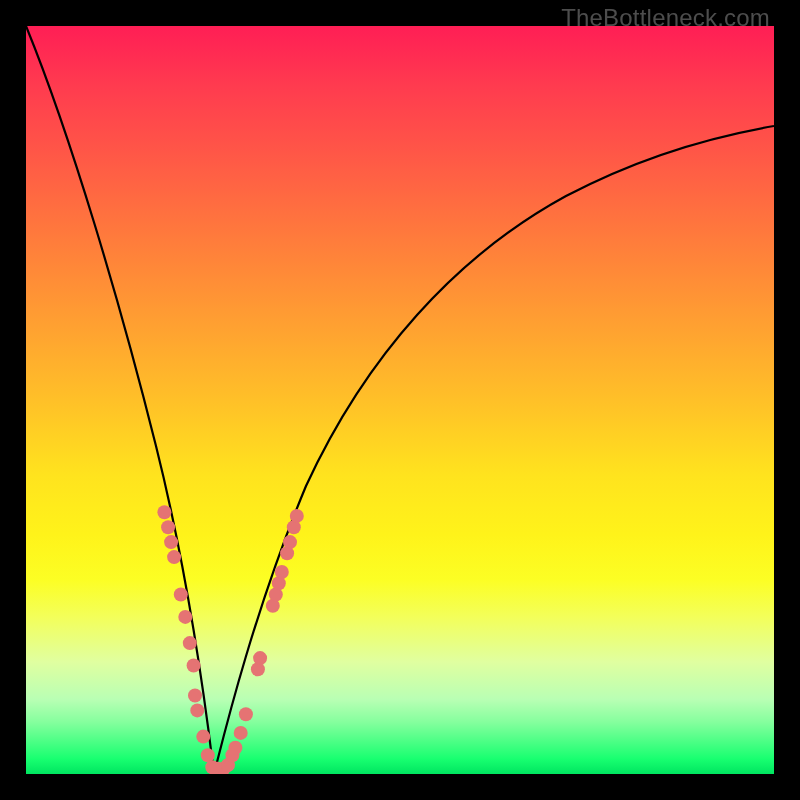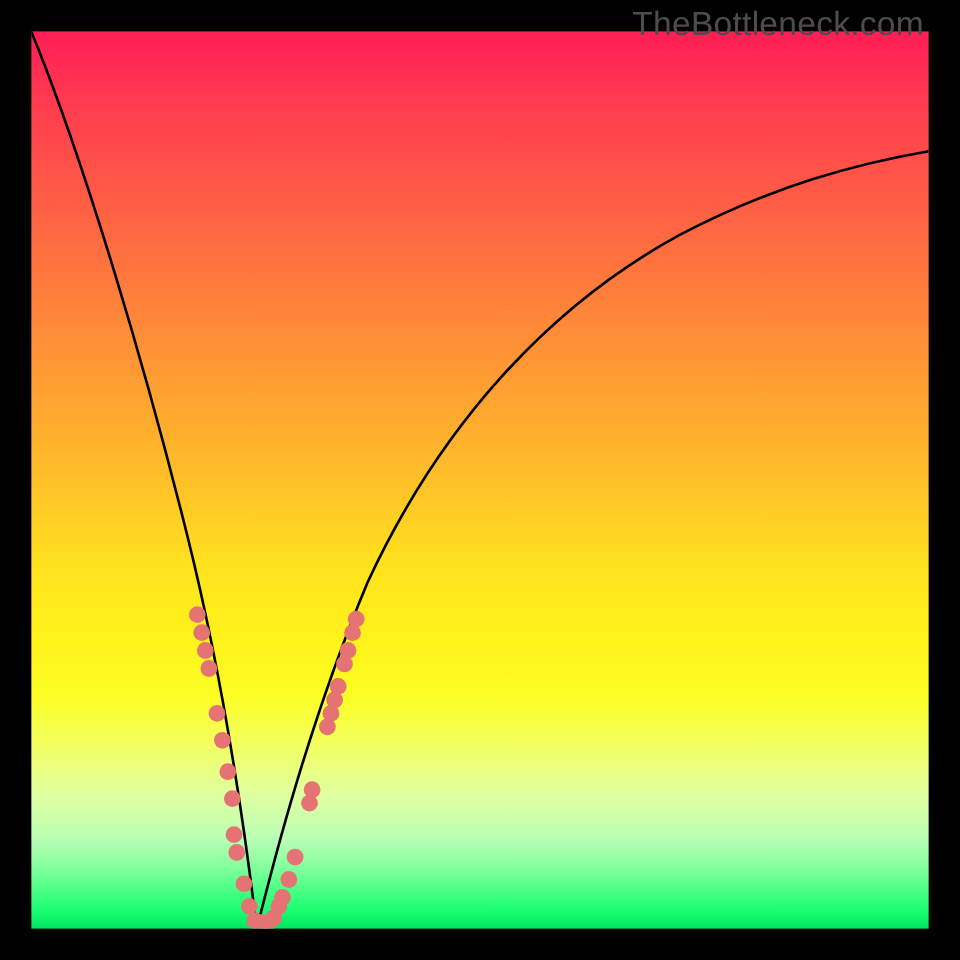--- a/index.html
+++ b/index.html
@@ -51,21 +51,21 @@
       #44ff82 96%,
       #18ff70 98%,
       #00e560 100%
     );
   }
   .watermark {
     position: absolute;
     top: 4px;
     right: 30px;
     color: #4d4d4d;
-    font-size: 28px;
+    font-size: 24px;
     font-weight: 400;
     letter-spacing: 0.2px;
   }
   svg.curves {
     position: absolute;
     left: 0;
     top: 0;
     width: 100%;
     height: 100%;
   }

